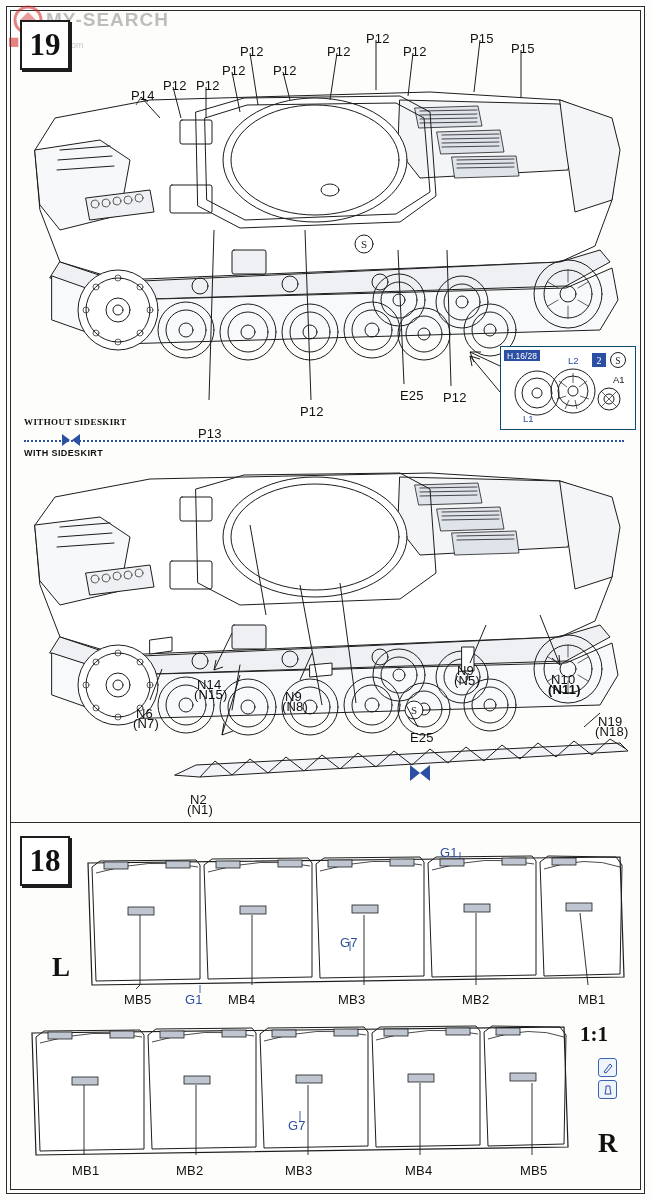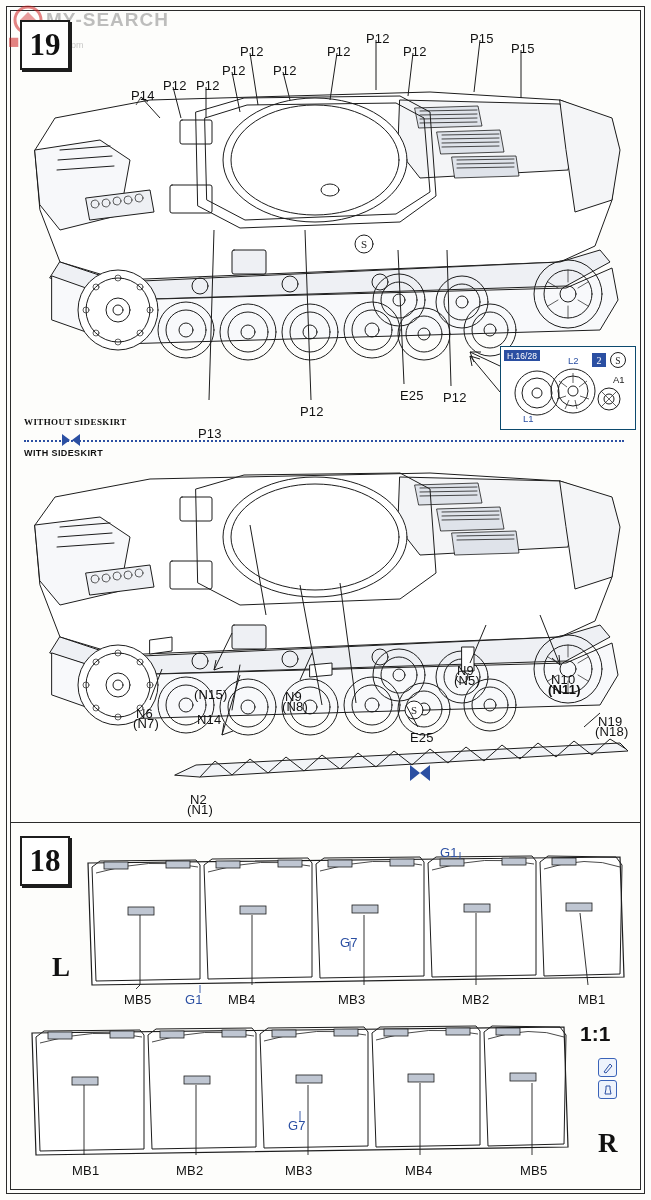--- a/index.html
+++ b/index.html
@@ -71,21 +71,21 @@
   .label.blue{color:#2b4fa2;}
   .cap{
     position:absolute;
     font-size:9px;
     font-weight:bold;
     letter-spacing:.4px;
     color:#111;
   }
   .scale-txt{
     position:absolute;
-    font-family:Liberation Sans, sans-serif;
+    font-family:Liberation Serif, serif;
     font-size:21px;
     font-weight:bold;
     color:#111;
   }
   .side-letter{
     position:absolute;
     font-family:"Liberation Serif", serif;
     font-size:27px;
     font-weight:bold;
     color:#111;
@@ -436,21 +436,21 @@
         <path d="M340 118 L356 238"></path>
       <path d="M250 60 L266 150"></path>
     </g>
 
     <path d="M410 300 L420 308 L410 316 Z M430 300 L420 308 L430 316 Z" fill="#2b4fa2"></path>
   </svg>
 
   <div id="s18low">
       <div class="label" style="left: 136px; top: 706px;">N6</div>
       <div class="label" style="left: 133px; top: 716px;">(N7)</div>
-      <div class="label" style="left: 197px; top: 712px; text-align: center;">N14</div>
+      <div class="label" style="left: 197px; top: 677px; text-align: center;">N14</div>
       <div class="label" style="left: 194px; top: 687px;">(N15)</div>
       <div class="label" style="left: 285px; top: 689px;">N9</div>
       <div class="label" style="left: 282px; top: 699px;">(N8)</div>
       <div class="label" style="left: 457px; top: 663px;">N9</div>
       <div class="label" style="left: 454px; top: 673px;">(N5)</div>
       <div class="label" style="left: 551px; top: 672px;">N10</div>
       <div class="label" style="left: 548px; top: 682px; font-weight: bold;">(N11)</div>
       <div class="label" style="left: 598px; top: 714px;">N19</div>
       <div class="label" style="left: 595px; top: 724px;">(N18)</div>
       <div class="label" style="left: 410px; top: 730px;">E25</div>

